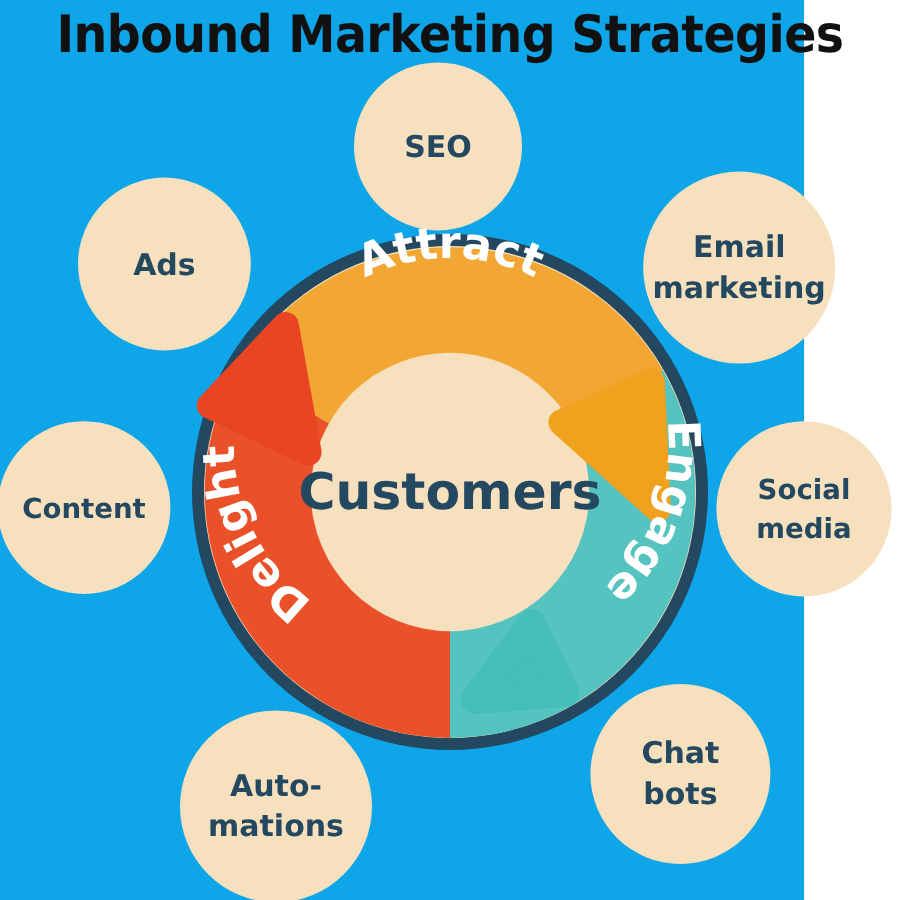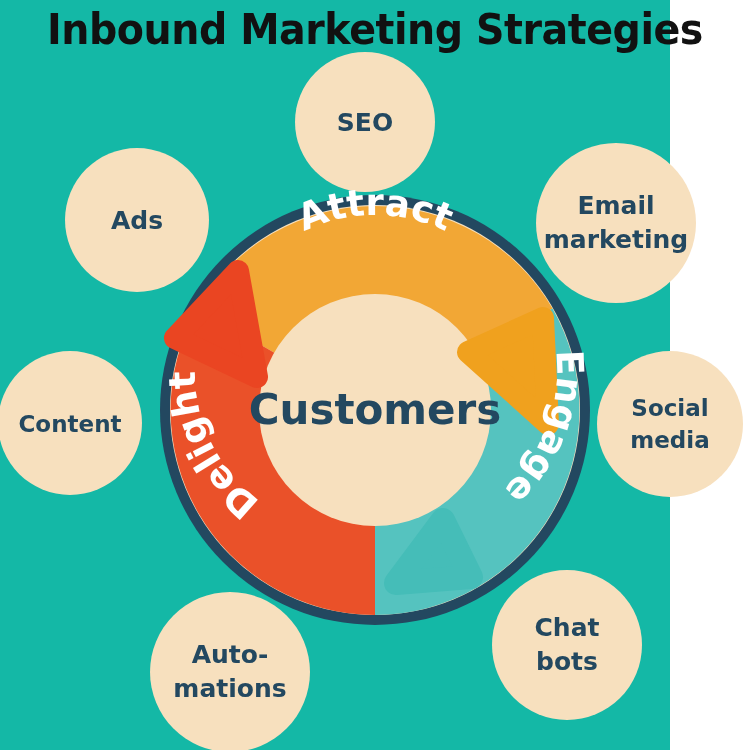--- a/index.html
+++ b/index.html
@@ -11,21 +11,21 @@
     width: 750px;
     height: 750px;
     font-family: "Liberation Sans", sans-serif;
     overflow: hidden;
     position: relative;
   }
   #stage {
     position: relative;
     width: 670px;
     height: 750px;
-    background: #14b8a6;
+    background: #0ea5e9;
   }
   #page-title {
     position: absolute;
     top: 4px;
     left: 0;
     width: 750px;
     text-align: center;
     font-family: "DejaVu Sans", sans-serif;
     font-weight: bold;
     font-size: 43px;

